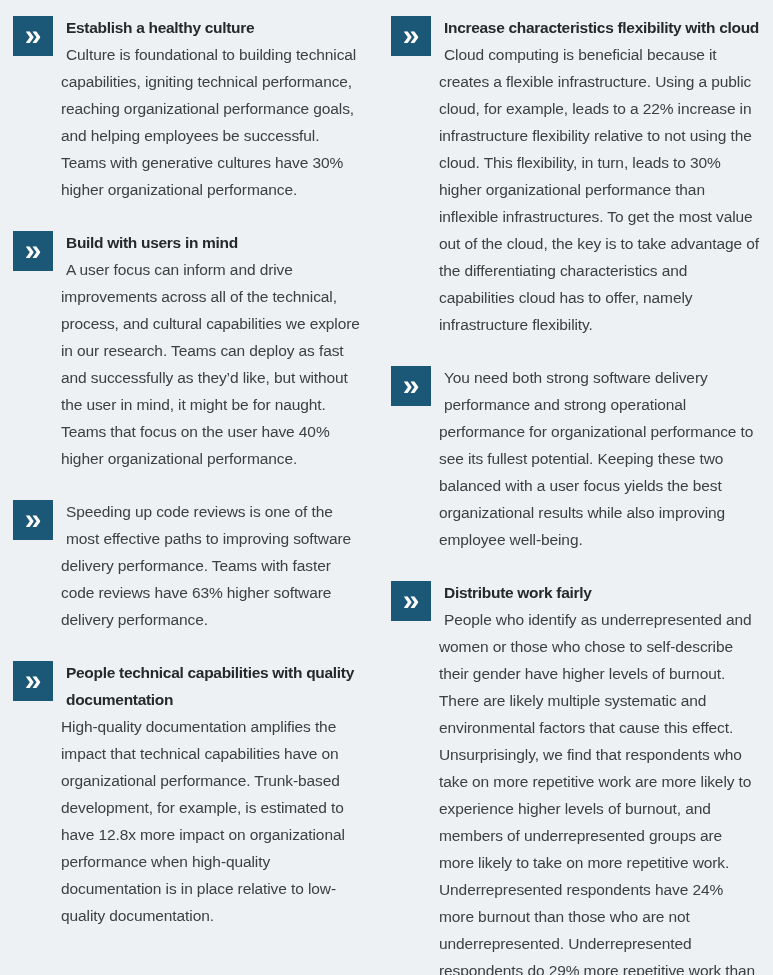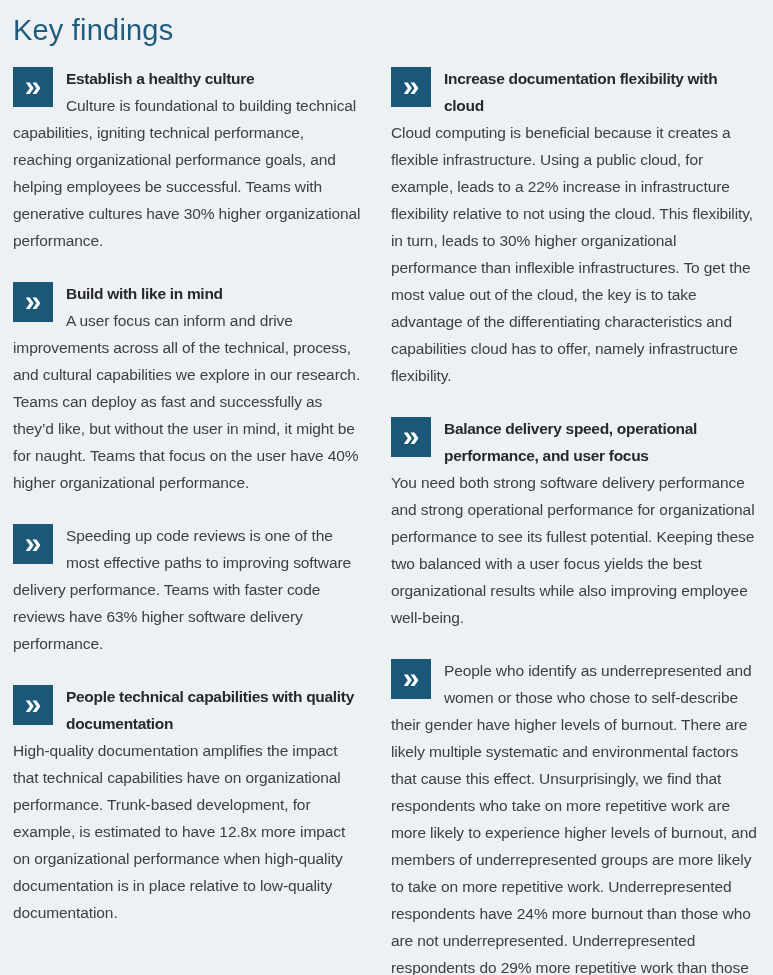--- a/index.html
+++ b/index.html
@@ -35,65 +35,64 @@
     display:flex;align-items:center;justify-content:center;
     font-size:30px;font-weight:700;line-height:1;
     padding-bottom:3px;box-sizing:border-box;
   }
   .finding-heading{
     font-size:15.5px;font-weight:700;line-height:27px;
     margin:0;color:var(--heading-color);letter-spacing:-.3px;
   }
   .finding-body{
     font-size:15.5px;line-height:27px;
-    color:var(--body-color);letter-spacing:-.1px;
+    color:var(--body-color);letter-spacing:-.1px;margin-left:48px;
   }
 </style>
 </head>
 <body>
 
 <div class="page">
-  <h1 class="title">Key findings</h1>
   <div class="columns">
     <div class="col col-left">
   <section class="finding">
     <span class="chev-icon">»</span>
     <h2 class="finding-heading">Establish a healthy culture</h2>
     <div class="finding-body">Culture is foundational to building technical capabilities, igniting technical performance, reaching organizational performance goals, and helping employees be successful. Teams with generative cultures have 30% higher organizational performance.</div>
   </section>
 
   <section class="finding">
     <span class="chev-icon">»</span>
-    <h2 class="finding-heading">Build with like in mind</h2>
+    <h2 class="finding-heading">Build with users in mind</h2>
     <div class="finding-body">A user focus can inform and drive improvements across all of the technical, process, and cultural capabilities we explore in our research. Teams can deploy as fast and successfully as they’d like, but without the user in mind, it might be for naught. Teams that focus on the user have 40% higher organizational performance.</div>
   </section>
 
   <section class="finding">
     <span class="chev-icon">»</span>
     <div class="finding-body">Speeding up code reviews is one of the most effective paths to improving software delivery performance. Teams with faster code reviews have 63% higher software delivery performance.</div>
   </section>
 
   <section class="finding">
     <span class="chev-icon">»</span>
     <h2 class="finding-heading">People technical capabilities with quality documentation</h2>
     <div class="finding-body">High-quality documentation amplifies the impact that technical capabilities have on organizational performance. Trunk-based development, for example, is estimated to have 12.8x more impact on organizational performance when high-quality documentation is in place relative to low-quality documentation.</div>
   </section>
 </div>
     <div class="col col-right">
   <section class="finding">
     <span class="chev-icon">»</span>
-    <h2 class="finding-heading">Increase documentation flexibility with cloud</h2>
+    <h2 class="finding-heading">Increase characteristics flexibility with cloud</h2>
     <div class="finding-body">Cloud computing is beneficial because it creates a flexible infrastructure. Using a public cloud, for example, leads to a 22% increase in infrastructure flexibility relative to not using the cloud. This flexibility, in turn, leads to 30% higher organizational performance than inflexible infrastructures. To get the most value out of the cloud, the key is to take advantage of the differentiating characteristics and capabilities cloud has to offer, namely infrastructure flexibility.</div>
   </section>
 
   <section class="finding">
     <span class="chev-icon">»</span>
-    <h2 class="finding-heading">Balance delivery speed, operational performance, and user focus</h2>
     <div class="finding-body">You need both strong software delivery performance and strong operational performance for organizational performance to see its fullest potential. Keeping these two balanced with a user focus yields the best organizational results while also improving employee well-being.</div>
   </section>
 
   <section class="finding">
     <span class="chev-icon">»</span>
+    <h2 class="finding-heading">Distribute work fairly</h2>
     <div class="finding-body">People who identify as underrepresented and women or those who chose to self-describe their gender have higher levels of burnout. There are likely multiple systematic and environmental factors that cause this effect. Unsurprisingly, we find that respondents who take on more repetitive work are more likely to experience higher levels of burnout, and members of underrepresented groups are more likely to take on more repetitive work. Underrepresented respondents have 24% more burnout than those who are not underrepresented. Underrepresented respondents do 29% more repetitive work than those who are not underrepresented. Women or those who self-described their gender do 40% more repetitive work than men.</div>
   </section>
 </div>
   </div>
 </div>
 
 </body></html>

